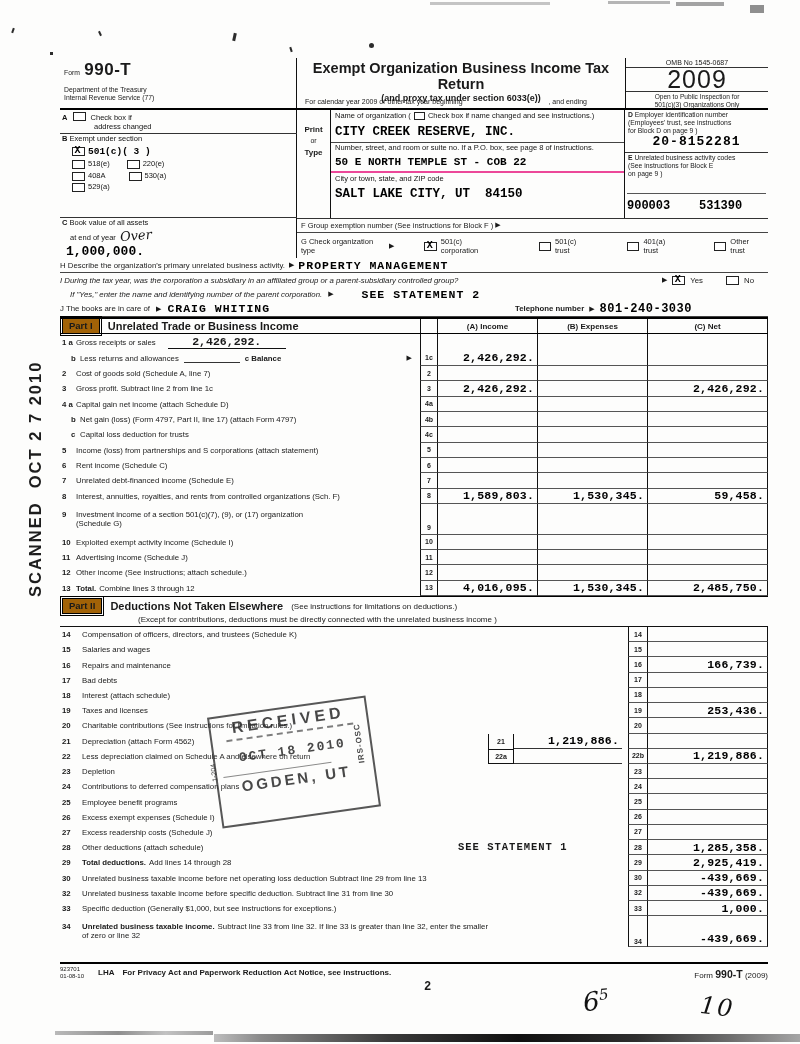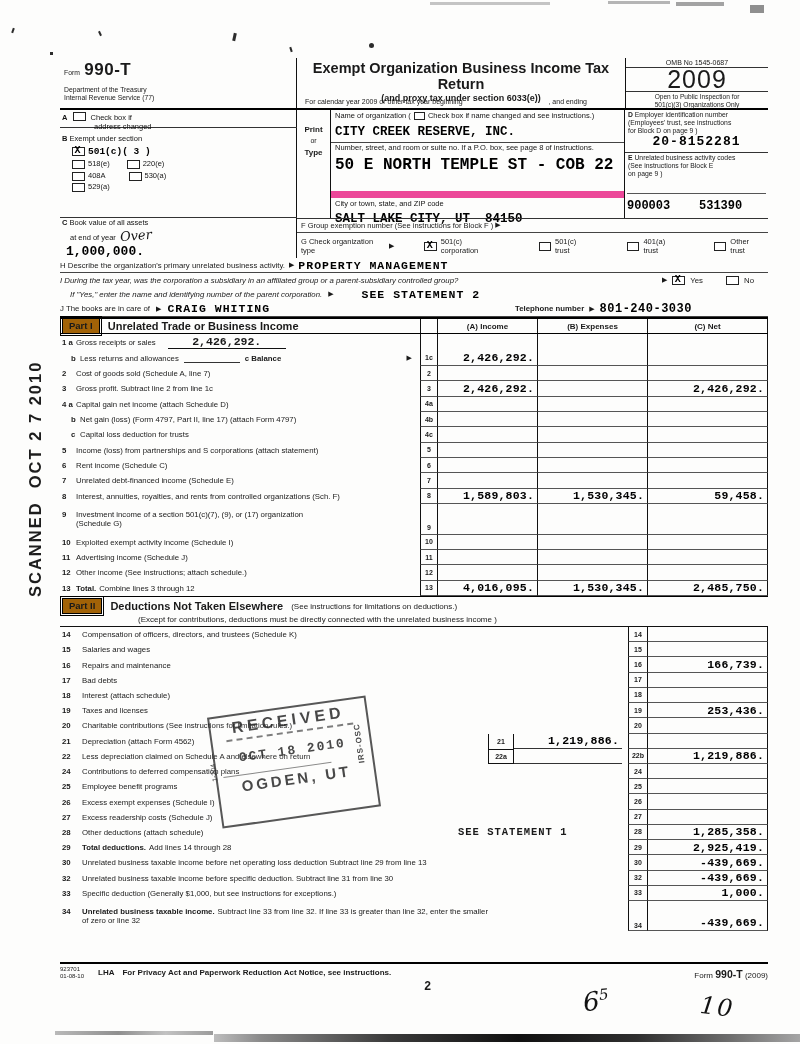--- a/index.html
+++ b/index.html
@@ -28,21 +28,21 @@
   .h-title{font-weight:700;font-size:14.5px;line-height:1.1;padding-top:2px}
   .h-sub{font-weight:700;font-size:9px}
   .h-cal{position:absolute;left:8px;right:4px;bottom:3px;display:flex;font-size:7px;text-align:left}
   .h-right{width:143px;border-left:1.3px solid #111;text-align:center;position:relative}
   .omb{font-size:7px;border-bottom:1px solid #333;padding:1px 0 1px}
   .year{font-weight:400;font-size:25px;letter-spacing:1px;line-height:0.92}
   .opennote{font-size:6.6px;border-top:1px solid #333;padding-top:1px;line-height:1.15}
   
   .blocks{position:absolute;left:0;top:52px;width:708px;height:148px}
   .bl-left{position:absolute;left:0;top:0;width:237px;height:148px;border-right:1.3px solid #111}
-  .bl-a{position:absolute;left:0;top:0;width:237px;height:18px;border-bottom:1px solid #333;padding:2px 2px}
+  .bl-a{position:absolute;left:0;top:0;width:237px;height:24px;border-bottom:1px solid #333;padding:2px 2px}
   .bl-b{position:absolute;left:0;top:24px;width:237px;height:84px;border-bottom:1px solid #333;padding:1px 2px}
   .bl-c{position:absolute;left:0;top:108px;width:237px;height:40px;padding:1px 2px}
   .cbrow{margin:2.5px 0 0 10px;font-size:7.5px;display:flex;align-items:center;gap:3px}
   .bl-print{position:absolute;left:237px;top:0;width:33px;height:108px;text-align:center;
             font-weight:700;font-size:8px;padding-top:14px;line-height:1.5}
   .bl-name{position:absolute;left:270px;top:0;width:295px;height:108px;border-left:1.3px solid #111;border-right:1.3px solid #111}
   .nm-row{padding:1.5px 4px}
   .bl-right{position:absolute;left:565px;top:0;width:143px;height:108px}
   .d-box{height:43px;border-bottom:1px solid #333;padding:1px 3px}
   .e-box{height:65px;padding:1px 3px;position:relative}
@@ -218,21 +218,21 @@
       </div>
 
       <div class="bl-name">
         <div class="nm-row lbl" style="display:flex;align-items:center;gap:3px">
           <span>Name of organization (</span>
           <span class="cb" style="width:11px;height:8px"></span>
           <span>Check box if name changed and see instructions.)</span>
         </div>
         <div class="nm-row mono" style="font-size:12.5px;border-bottom:1px solid #444;padding-bottom:3px;padding-top:3px">CITY CREEK RESERVE, INC.</div>
         <div class="nm-row lbl">Number, street, and room or suite no. If a P.O. box, see page 8 of instructions.</div>
-        <div class="nm-row mono" style="font-size:16px;border-bottom:7px solid #ec4899;padding-bottom:17px">50 E NORTH TEMPLE ST - COB 22</div>
+        <div class="nm-row mono" style="font-size:11px;border-bottom:2px solid #ec4899;padding-bottom:3px">50 E NORTH TEMPLE ST - COB 22</div>
         <div class="nm-row lbl">City or town, state, and ZIP code</div>
         <div class="nm-row mono" style="font-size:12.5px;white-space:pre">SALT LAKE CITY, UT  84150</div>
       </div>
 
       <div class="bl-right">
         <div class="d-box lbl7">
           <span class="bold">D</span>
           <span>Employer identification number</span>
           <div>(Employees' trust, see instructions</div>
           <div>for Block D on page 9 )</div>
@@ -618,20 +618,30 @@
           <span class="midn">22a</span>
           <span class="midv amt"></span>
         </div>
         <div class="p2n">
             <span>22b</span>
           </div>
         <div class="p2v amt">1,219,886.</div>
       </div>
       <div class="p2r">
         <div class="p2l">
+            <span class="rn">23</span>
+            <span>Depletion</span>
+          </div>
+        <div class="p2n">
+            <span>23</span>
+          </div>
+        <div class="p2v amt"></div>
+      </div>
+      <div class="p2r">
+        <div class="p2l">
             <span class="rn">24</span>
             <span>Contributions to deferred compensation plans</span>
           </div>
         <div class="p2n">
             <span>24</span>
           </div>
         <div class="p2v amt"></div>
       </div>
       <div class="p2r">
         <div class="p2l">

